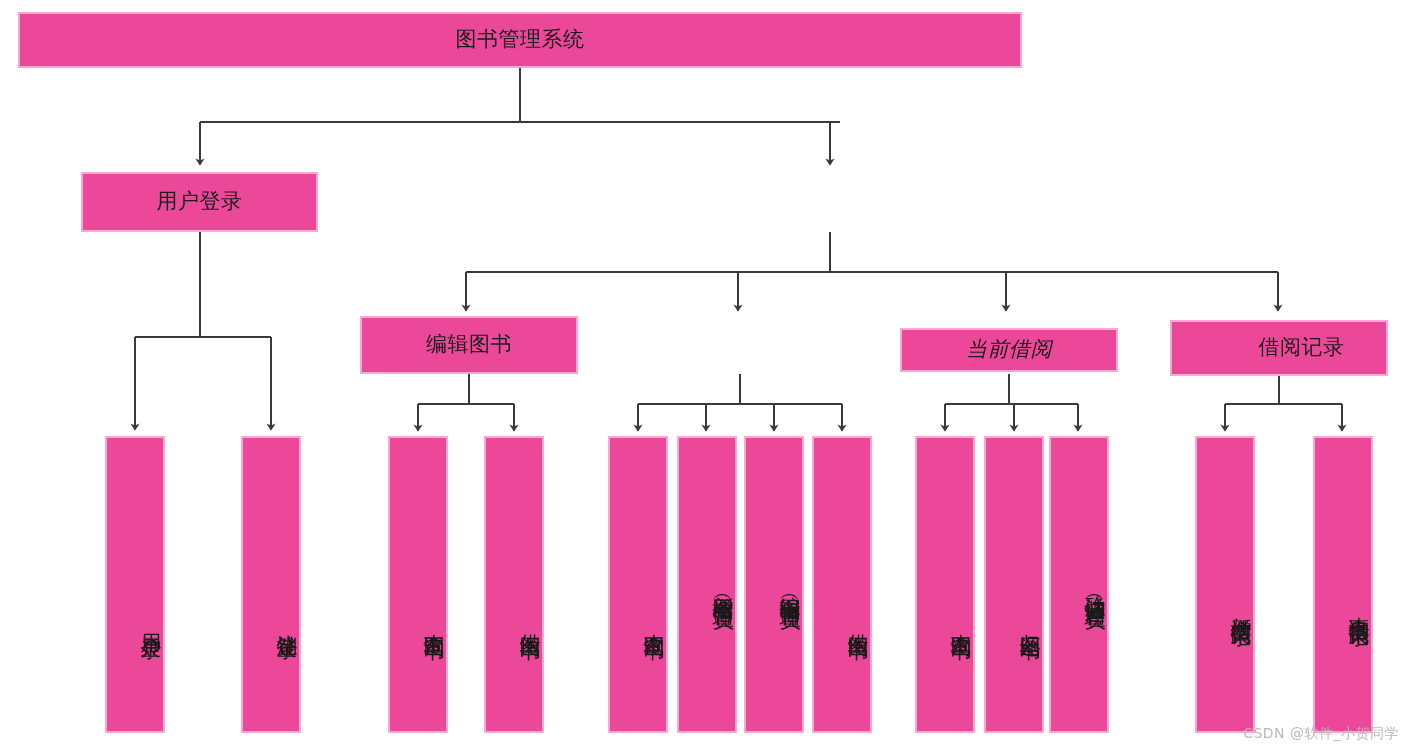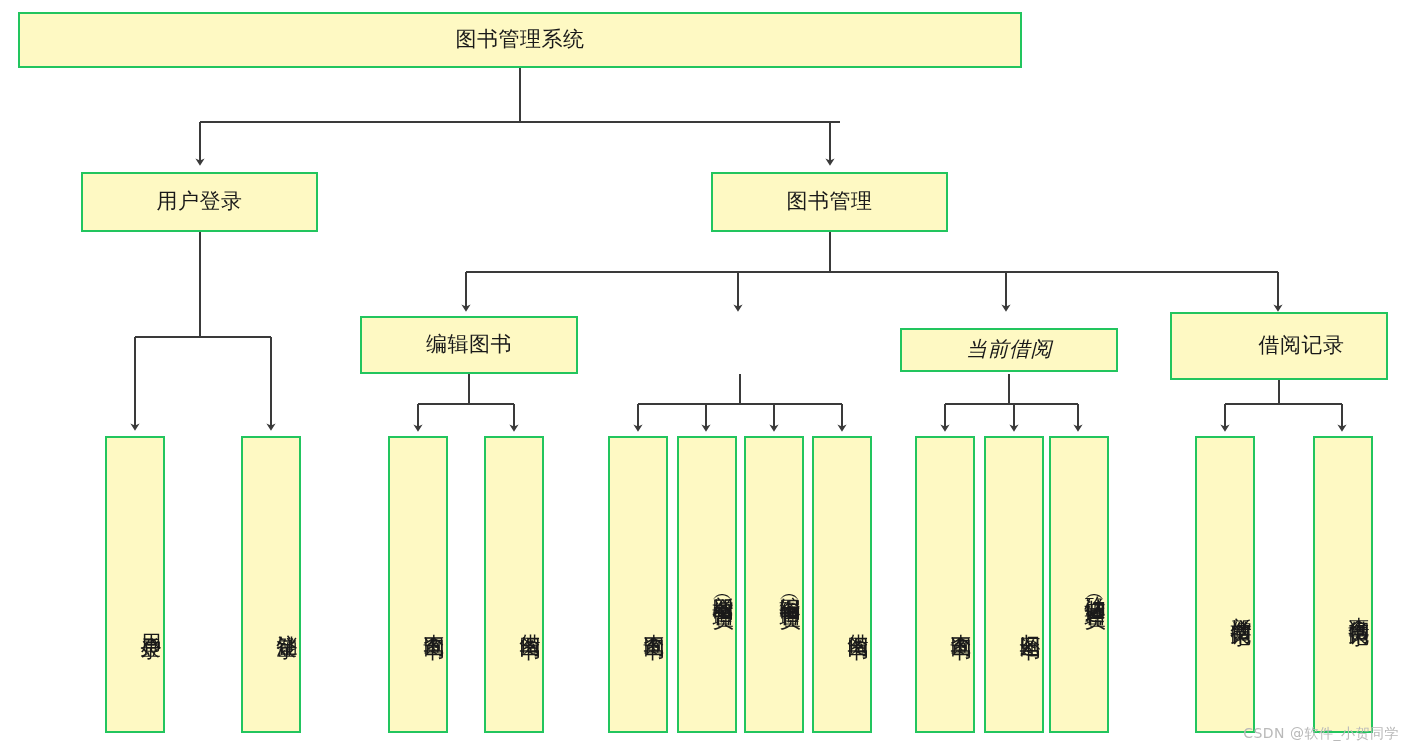--- a/index.html
+++ b/index.html
@@ -20,22 +20,22 @@
   #edge-layer {
     position: absolute;
     left: 0;
     top: 0;
     width: 1405px;
     height: 747px;
   }
   .node {
     position: absolute;
     box-sizing: border-box;
-    border: 2px solid #22c55e;
-    background: #fef9c3;
+    border: 2px solid #f9a8d4;
+    background: #ec4899;
     color: #1a1a1a;
     display: flex;
     align-items: center;
     justify-content: center;
     text-align: left;
   }
   .node.horizontal {
     font-size: 21px;
     line-height: 1.2;
     letter-spacing: 0.5px;
@@ -120,31 +120,28 @@
     </g>
   </svg>
 
   <div class="node horizontal" style="left:18px; top:12px; width:1004px; height:56px;">
     <span class="node-label">图书管理系统</span>
   </div>
 
   <div class="node horizontal" style="left:81px; top:172px; width:237px; height:60px;">
     <span class="node-label">用户登录</span>
   </div>
-  <div class="node horizontal" style="left:711px; top:172px; width:237px; height:60px;">
-    <span class="node-label">图书管理</span>
-  </div>
 
   <div class="node horizontal" style="left:360px; top:316px; width:218px; height:58px;">
     <span class="node-label">编辑图书</span>
   </div>
   <div class="node horizontal" style="left:900px; top:328px; width:218px; height:44px;font-style:italic;">
     <span class="node-label">当前借阅</span>
   </div>
-  <div class="node horizontal" style="left:1170px; top:312px; width:218px; height:68px;padding-left:45px;">
+  <div class="node horizontal" style="left:1170px; top:320px; width:218px; height:56px;padding-left:45px;">
     <span class="node-label">借阅记录</span>
   </div>
 
   <div class="node vertical" style="left:105px; top:436px; width:60px; height:297px; padding-top:72px;">
     <span class="node-label">用户登录</span>
   </div>
   <div class="node vertical" style="left:241px; top:436px; width:60px; height:297px; padding-top:72px;">
     <span class="node-label">注销登录</span>
   </div>
 

